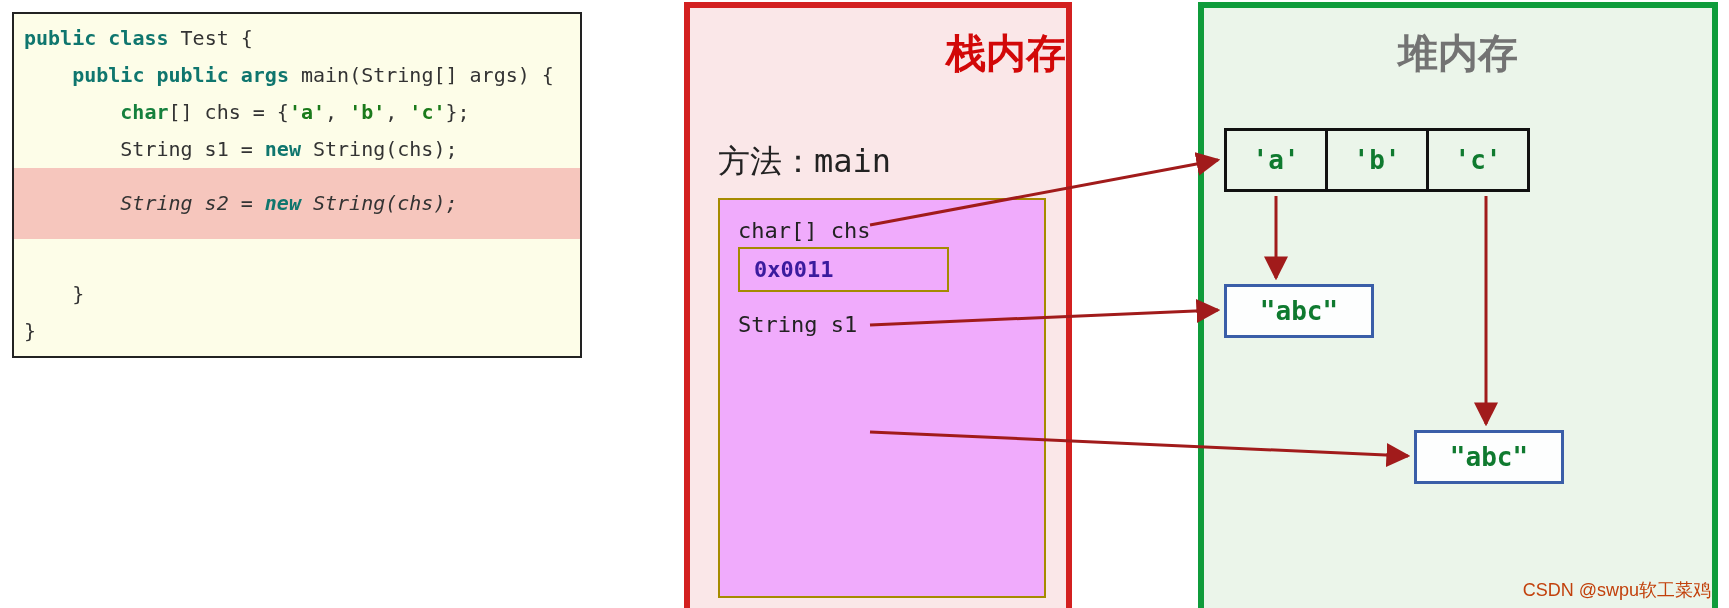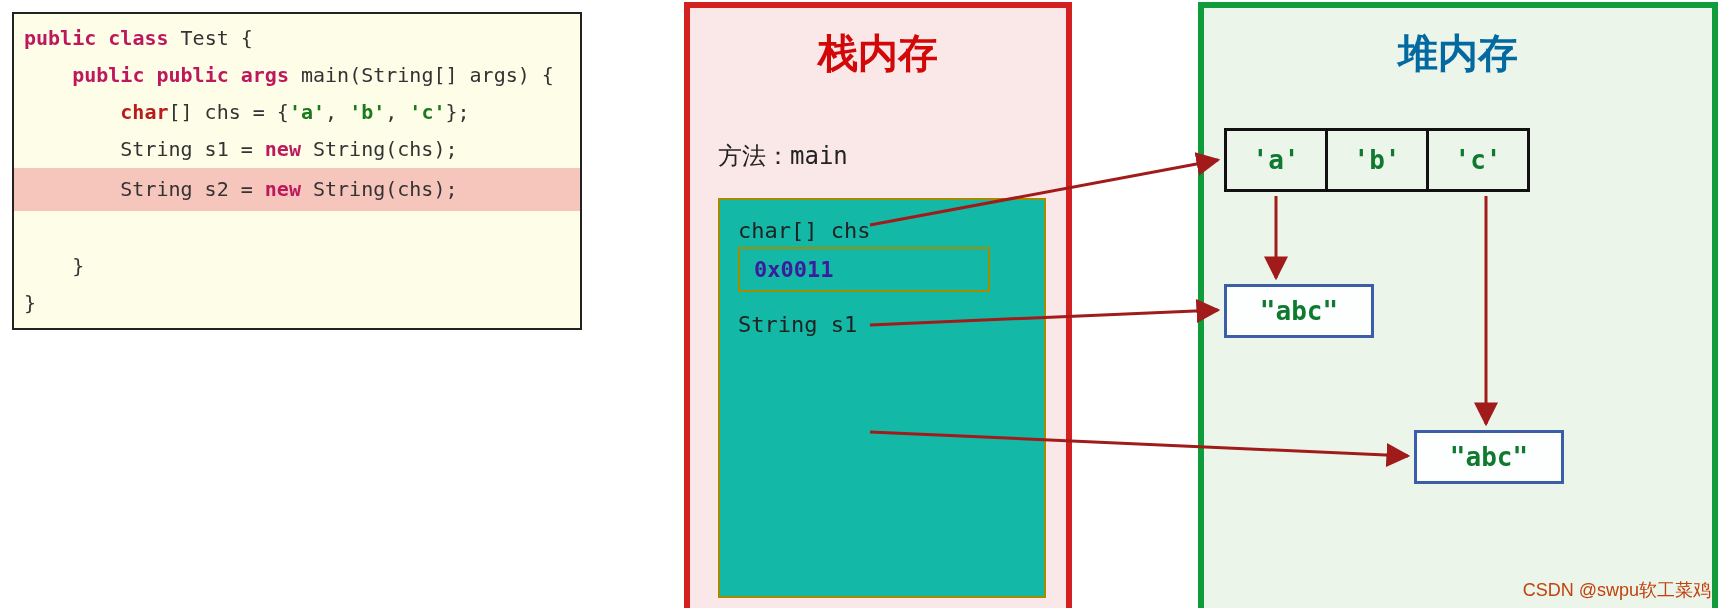--- a/index.html
+++ b/index.html
@@ -24,106 +24,107 @@
     background: #fdfde8;
     font-size: 20px;
     line-height: 37px;
     color: #333;
   }
   .code-panel pre {
     margin: 0;
     padding: 6px 10px 6px 10px;
     white-space: pre;
   }
-  .kw-public, .kw-class, .kw-static, .kw-void, .kw-new { color: #be185d; font-weight: bold; }
-  .kw-char { color: #b91c1c; font-weight: bold; }
+  .kw-public, .kw-class, .kw-static, .kw-void, .kw-new { color: #0f766e; font-weight: bold; }
+  .kw-char { color: #15803d; font-weight: bold; }
   .str { color: #1b7a1b; font-weight: bold; }
   .hl-line {
     background: #f6c6bd;
     display: block;
     margin: 0 -10px;
-    padding: 3px 10px;
+    padding: 17px 10px;
+    font-style: italic;
   }
 
   
   .stack-box {
     position: absolute;
     left: 684px;
     top: 2px;
     width: 388px;
     height: 608px;
     border: 6px solid #d32020;
     border-bottom: none;
     background: #fae7e8;
   }
   .stack-title {
+    position: absolute;
+    top: 18px;
+    left: 0; right: 0;
+    text-align: right;
+    font-size: 40px;
+    font-weight: 900;
+    color: #d20808;
+    font-family: "Microsoft YaHei", sans-serif;
+  }
+  .method-label {
+    position: absolute;
+    left: 28px;
+    top: 132px;
+    font-size: 32px;
+    color: #222;
+    font-family: "Microsoft YaHei", monospace;
+    text-align: right;
+  }
+  .frame {
+    position: absolute;
+    left: 28px;
+    top: 190px;
+    width: 328px;
+    height: 400px;
+    border: 2px solid #a58b00;
+    background: #f0abfc;
+    padding: 12px 18px 0 18px;
+    font-size: 22px;
+    color: #222;
+  }
+  .frame .varlabel {
+    margin-top: 6px;
+    margin-bottom: 4px;
+    font-family: "Microsoft YaHei", monospace;
+  }
+  .frame .addrbox {
+    border: 2px solid #a58b00;
+    padding: 8px 14px;
+    width: 211px;
+    color: #3b1b9e;
+    font-weight: bold;
+    font-family: "Consolas", monospace;
+    margin-bottom: 20px;
+  }
+
+  
+  .heap-box {
+    position: absolute;
+    left: 1198px;
+    top: 2px;
+    width: 520px;
+    height: 608px;
+    border: 6px solid #0f9c3b;
+    border-bottom: none;
+    background: #ebf5ea;
+  }
+  .heap-title {
     position: absolute;
     top: 18px;
     left: 0; right: 0;
     text-align: center;
     font-size: 40px;
     font-weight: 900;
-    color: #d20808;
-    font-family: "Microsoft YaHei", sans-serif;
-  }
-  .method-label {
-    position: absolute;
-    left: 28px;
-    top: 132px;
-    font-size: 24px;
-    color: #222;
-    font-family: "Microsoft YaHei", monospace;
-    text-align: right;
-  }
-  .frame {
-    position: absolute;
-    left: 28px;
-    top: 190px;
-    width: 328px;
-    height: 400px;
-    border: 2px solid #a58b00;
-    background: #14b8a6;
-    padding: 12px 18px 0 18px;
-    font-size: 22px;
-    color: #222;
-  }
-  .frame .varlabel {
-    margin-top: 6px;
-    margin-bottom: 4px;
-    font-family: "Microsoft YaHei", monospace;
-  }
-  .frame .addrbox {
-    border: 2px solid #a58b00;
-    padding: 8px 14px;
-    width: 252px;
-    color: #3b1b9e;
-    font-weight: bold;
-    font-family: "Consolas", monospace;
-    margin-bottom: 20px;
-  }
-
-  
-  .heap-box {
-    position: absolute;
-    left: 1198px;
-    top: 2px;
-    width: 520px;
-    height: 608px;
-    border: 6px solid #0f9c3b;
-    border-bottom: none;
-    background: #ebf5ea;
-  }
-  .heap-title {
-    position: absolute;
-    top: 18px;
-    left: 0; right: 0;
-    text-align: center;
-    font-size: 40px;
-    font-weight: 900;
-    color: #0369a1;
+    color: #737373;
     font-family: "Microsoft YaHei", sans-serif;
   }
 
   .char-array {
     position: absolute;
     left: 1224px;
     top: 128px;
     display: flex;
   }
   .char-cell {

